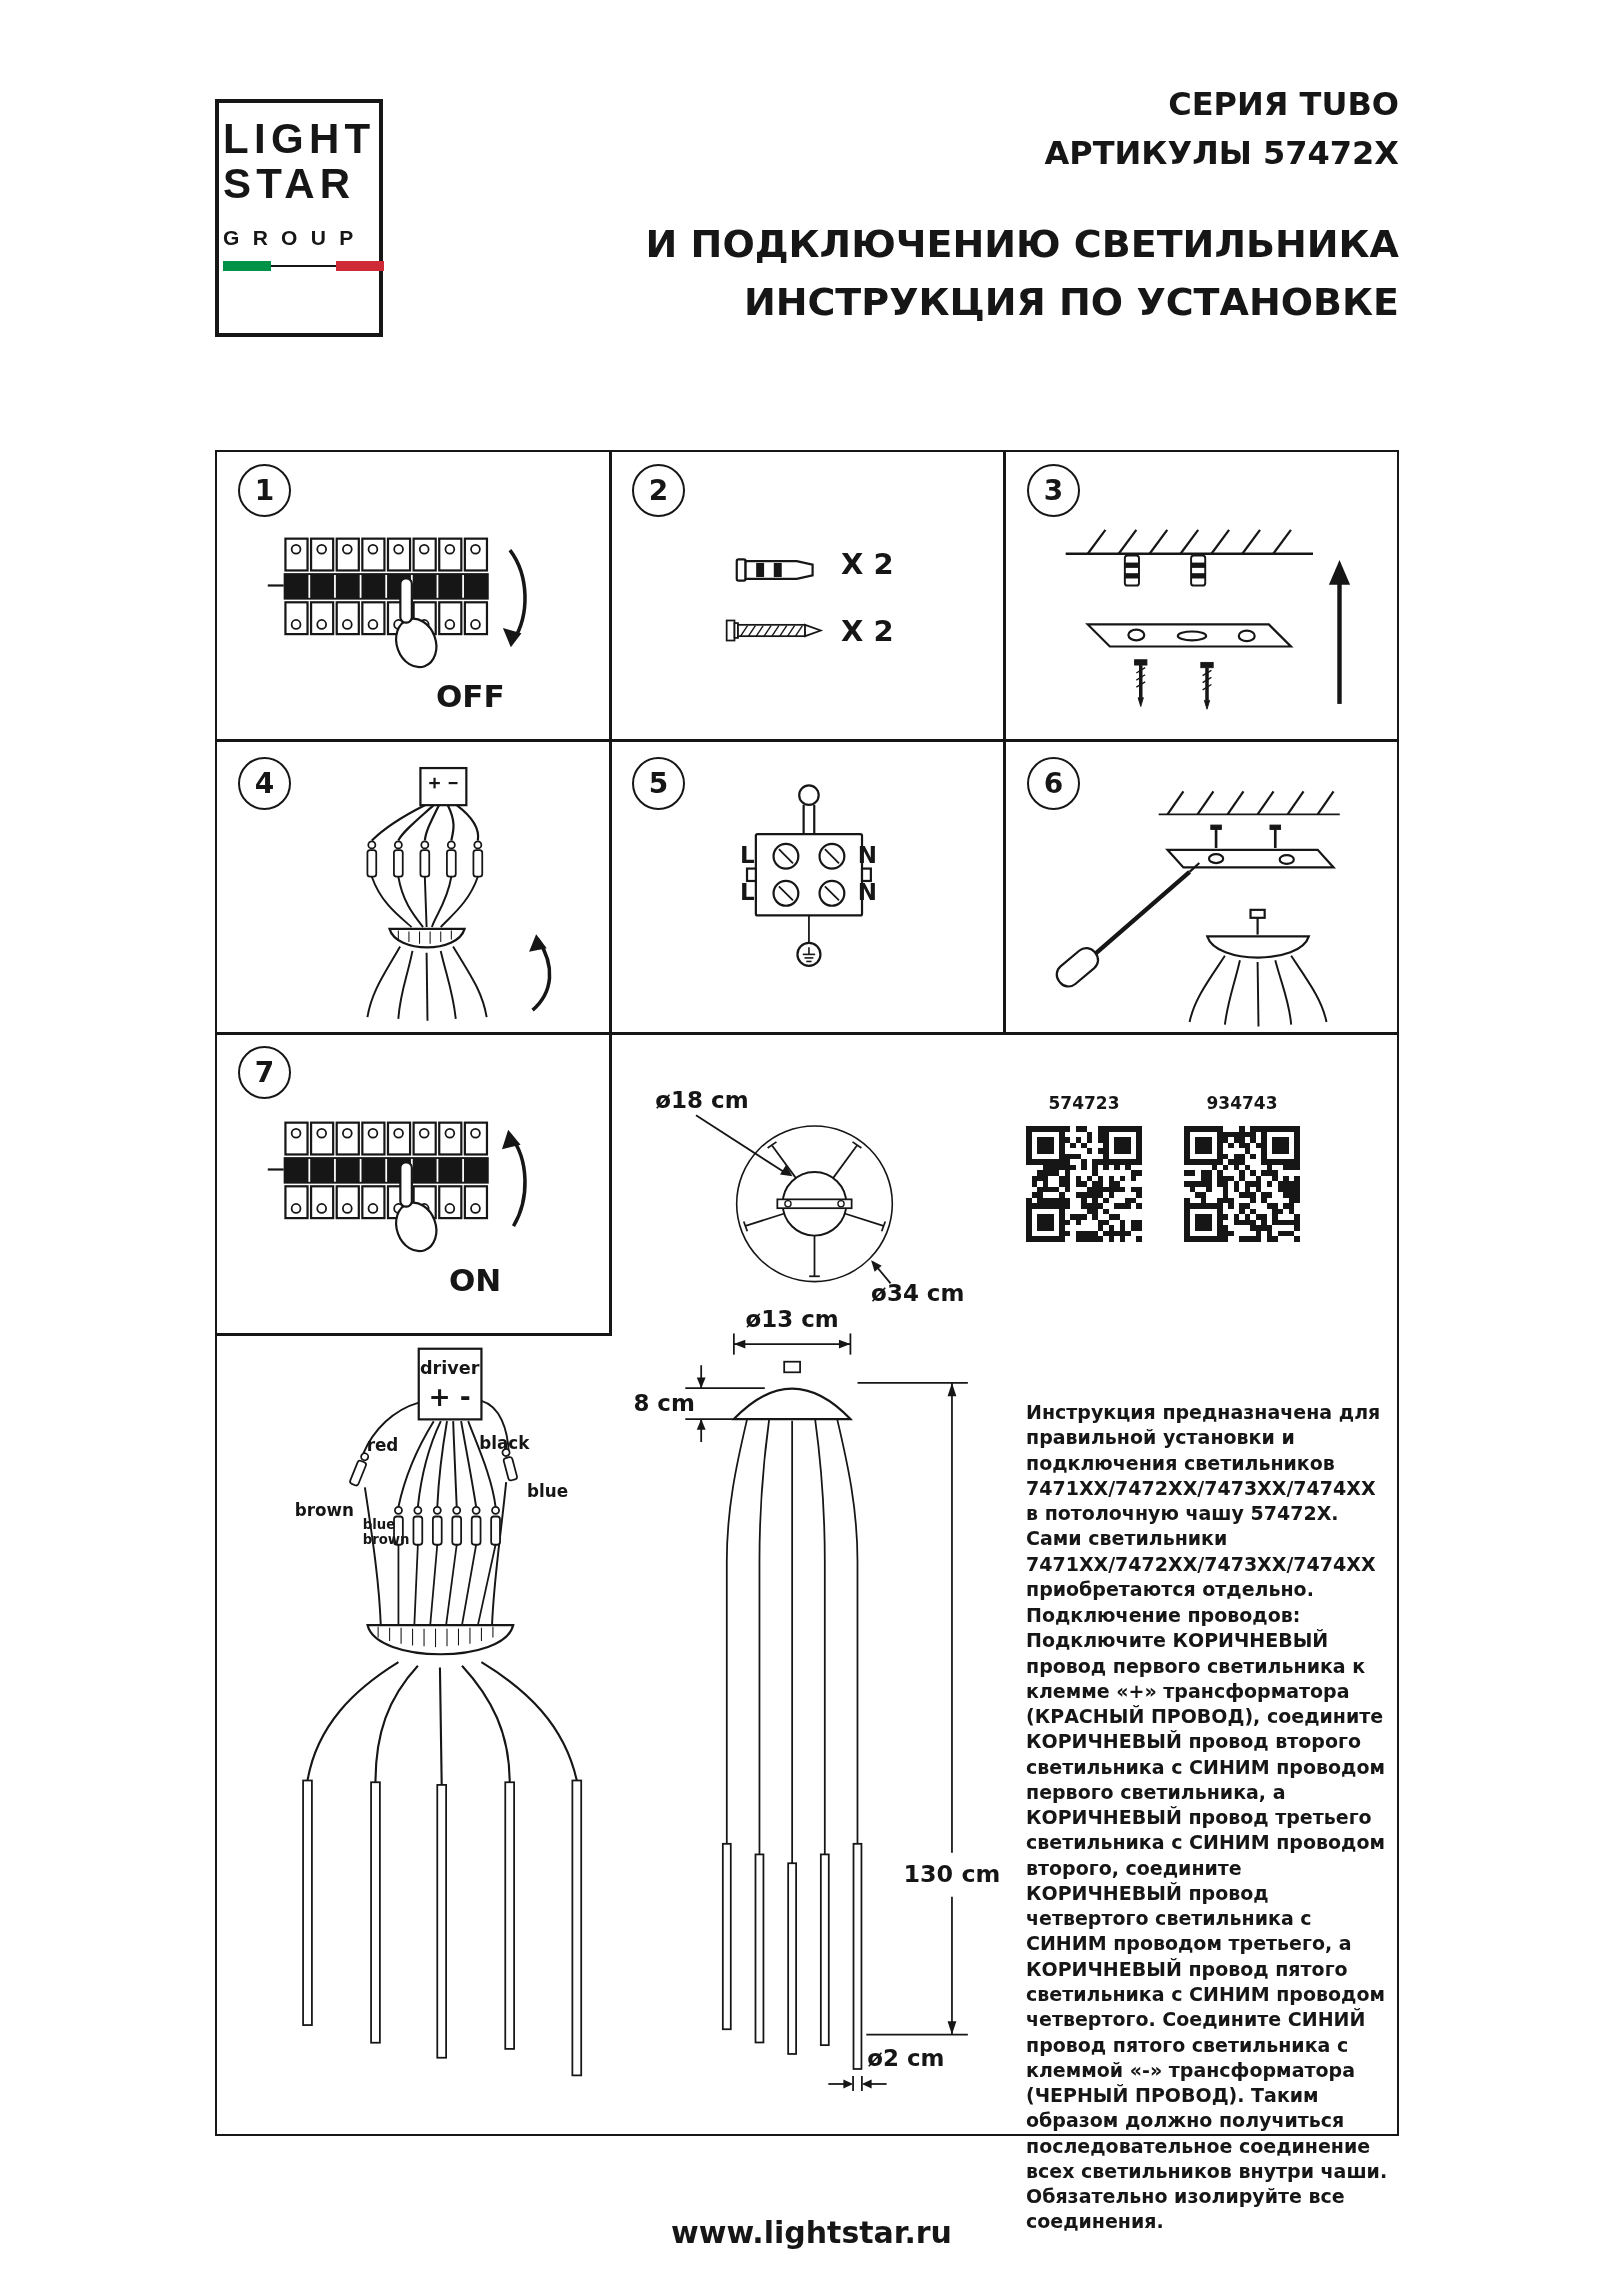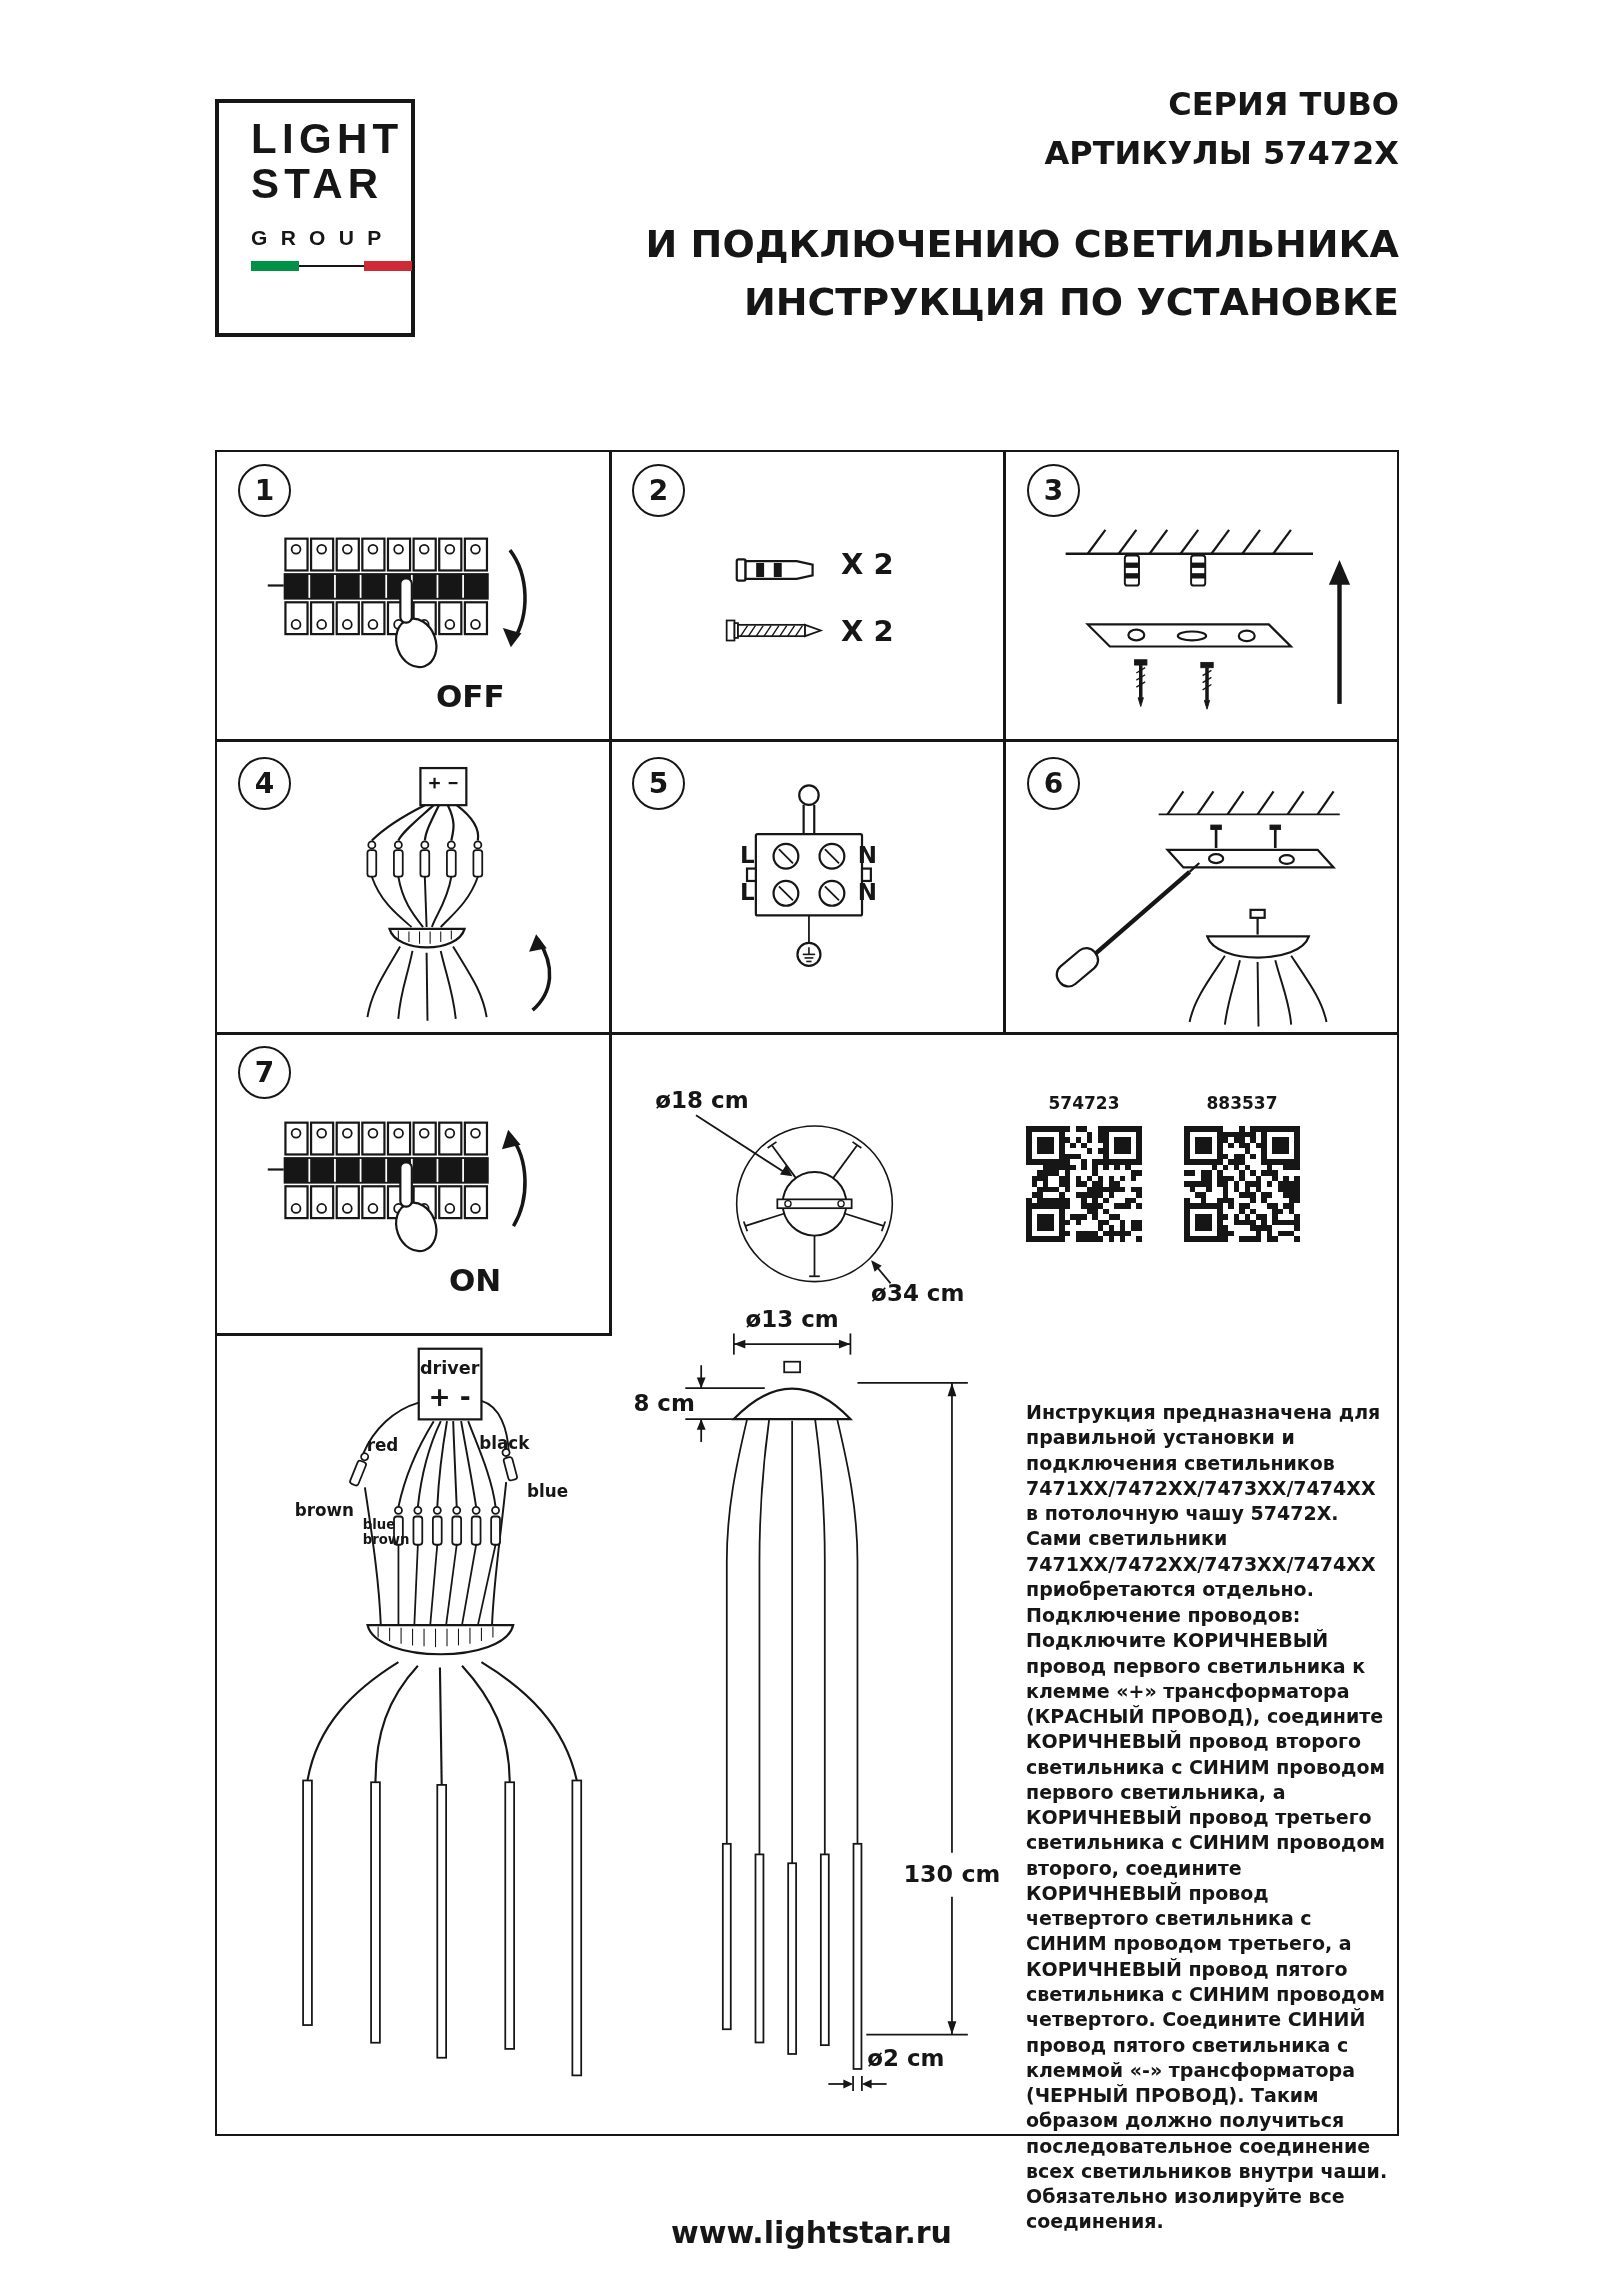--- a/index.html
+++ b/index.html
@@ -3,22 +3,22 @@
 <meta charset="utf-8">
 <style>
   html,body{margin:0;padding:0;background:#e8e8e8;}
   .page{position:relative;width:1623px;height:2295px;background:#fff;margin:0 auto;
         font-family:"DejaVu Sans",sans-serif;color:#161616;overflow:hidden;}
   .abs{position:absolute;}
   svg.abs{overflow:visible;}
   svg text{font-family:"DejaVu Sans",sans-serif;fill:#161616;}
 
   
-  .logo{position:absolute;left:215px;top:99px;width:200px;height:238px;border:4.4px solid #161616;
-        box-sizing:border-box;padding:14px 0 0 32px;}
+  .logo{position:absolute;left:215px;top:99px;width:168px;height:238px;border:4.4px solid #161616;
+        box-sizing:border-box;padding:14px 0 0 4px;}
   .logo-word{font-size:42px;font-weight:bold;letter-spacing:5.3px;line-height:1.06;
              font-family:"Liberation Sans","DejaVu Sans",sans-serif;}
   .logo-group{font-size:21px;font-weight:bold;letter-spacing:13.3px;margin-top:20px;
               font-family:"Liberation Sans","DejaVu Sans",sans-serif;}
   .logo-flag{position:relative;width:161px;height:10.6px;margin-top:10.6px;}
   .flag-line{position:absolute;left:0;right:0;top:4.4px;height:1.8px;background:#161616;}
   .flag-green{position:absolute;left:0;top:0;width:48px;height:10.6px;}
   .flag-red{position:absolute;right:0;top:0;width:48px;height:10.6px;}
 
   
@@ -388,21 +388,21 @@
         <line x1="52" y1="50" x2="156" y2="117" stroke-width="2"></line>
         <line x1="272" y1="240" x2="252" y2="216" stroke-width="2"></line>
       </g>
       <polygon points="161,119 147,117 154,106" fill="#161616"></polygon>
       <polygon points="250,214 262,220 254,227" fill="#161616"></polygon>
       <text x="6" y="42" font-size="26" font-weight="bold">ø18 cm</text>
       <text x="250" y="260" font-size="26" font-weight="bold">ø34 cm</text>
     </svg>
 
     <div class="code" style="left:809px;top:641px">574723</div>
-    <div class="code" style="left:967px;top:641px">883537</div>
+    <div class="code" style="left:967px;top:641px">934743</div>
     <div class="qr" style="left:809px;top:674px">
         <i class="on"></i>
         <i class="on"></i>
         <i class="on"></i>
         <i class="on"></i>
         <i class="on"></i>
         <i class="on"></i>
         <i class="on"></i>
         <i class="on"></i>
         <i></i>

